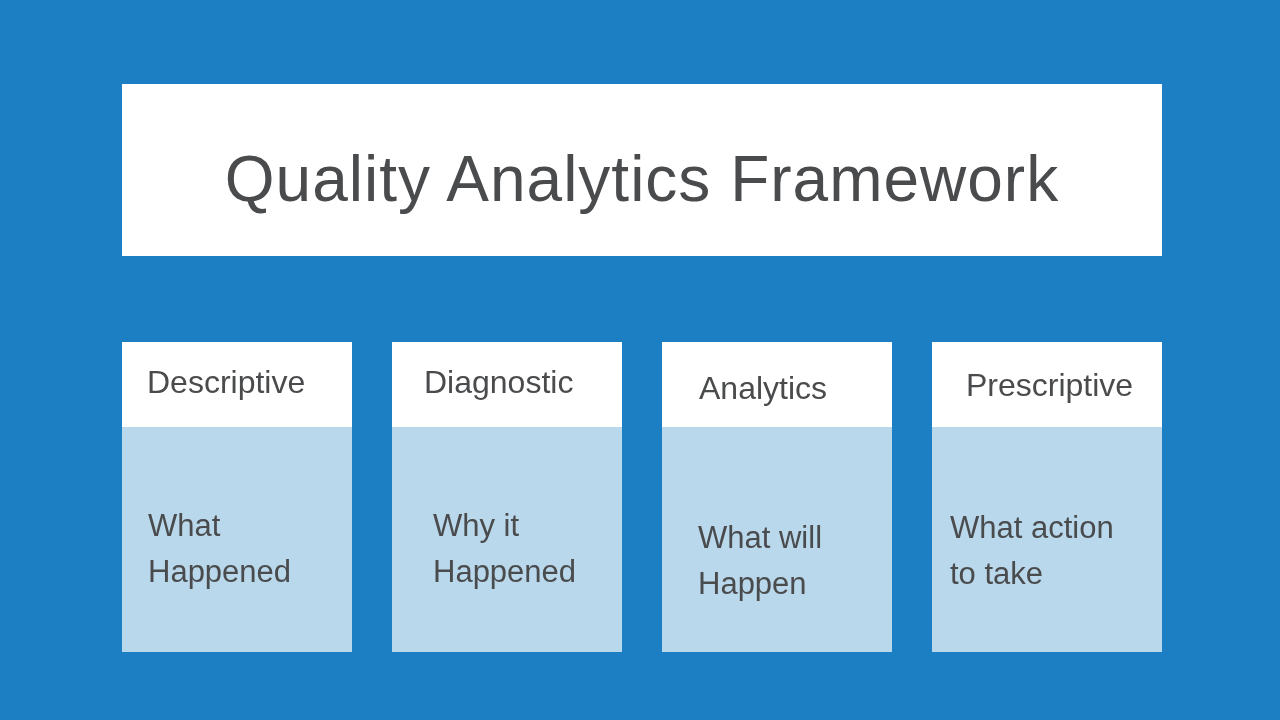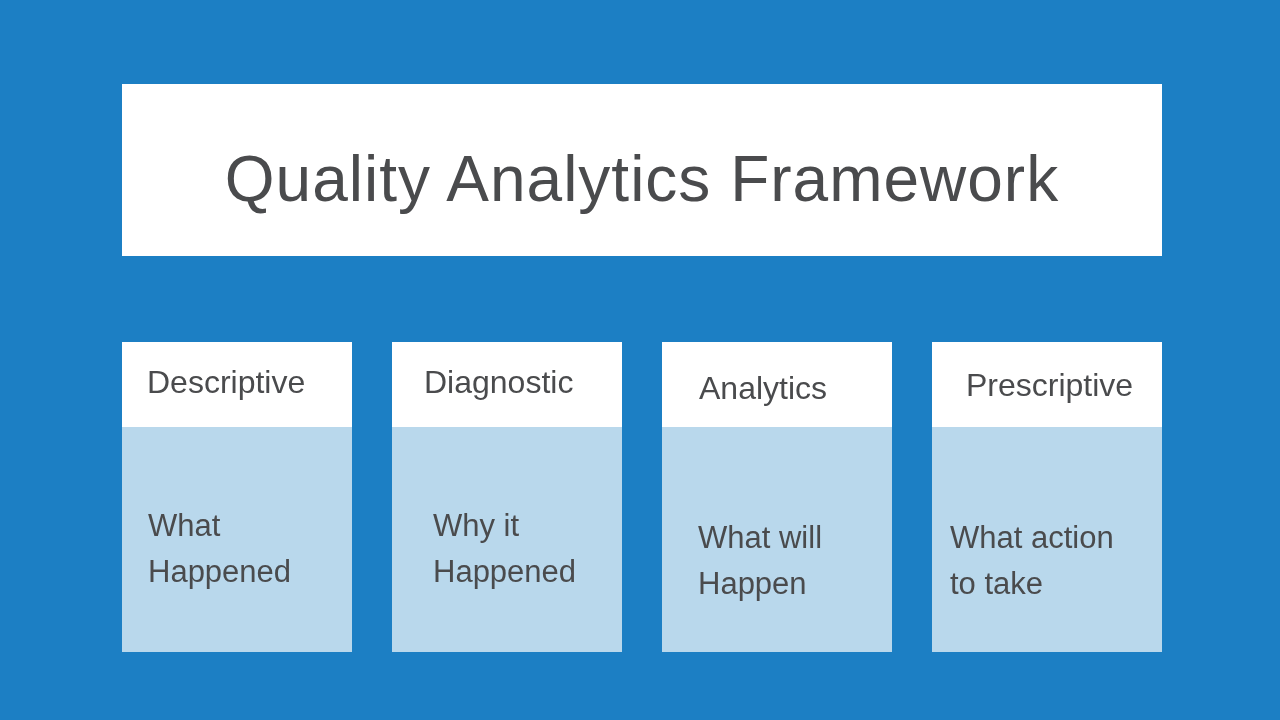--- a/index.html
+++ b/index.html
@@ -73,21 +73,21 @@
     white-space: pre-line;
   }
   
   .card:nth-child(1) .card-header { padding-left: 25px; }
   .card:nth-child(1) .card-body   { padding: 30px 0 0 26px; }
   .card:nth-child(2) .card-header { padding-left: 32px; }
   .card:nth-child(2) .card-body   { padding: 30px 12px 0 41px; }
   .card:nth-child(3) .card-header { padding-left: 37px; padding-top: 28px; }
   .card:nth-child(3) .card-body   { padding: 42px 12px 16px 36px; }
   .card:nth-child(4) .card-header { padding-left: 34px; padding-top: 25px; }
-  .card:nth-child(4) .card-body   { padding: 42px 10px 0 18px; }
+  .card:nth-child(4) .card-body   { padding: 32px 10px 0 18px; }
 </style>
 </head>
 <body>
 
 <div class="slide">
 
   <div class="title-box">
     <h1>Quality Analytics Framework</h1>
   </div>
 

